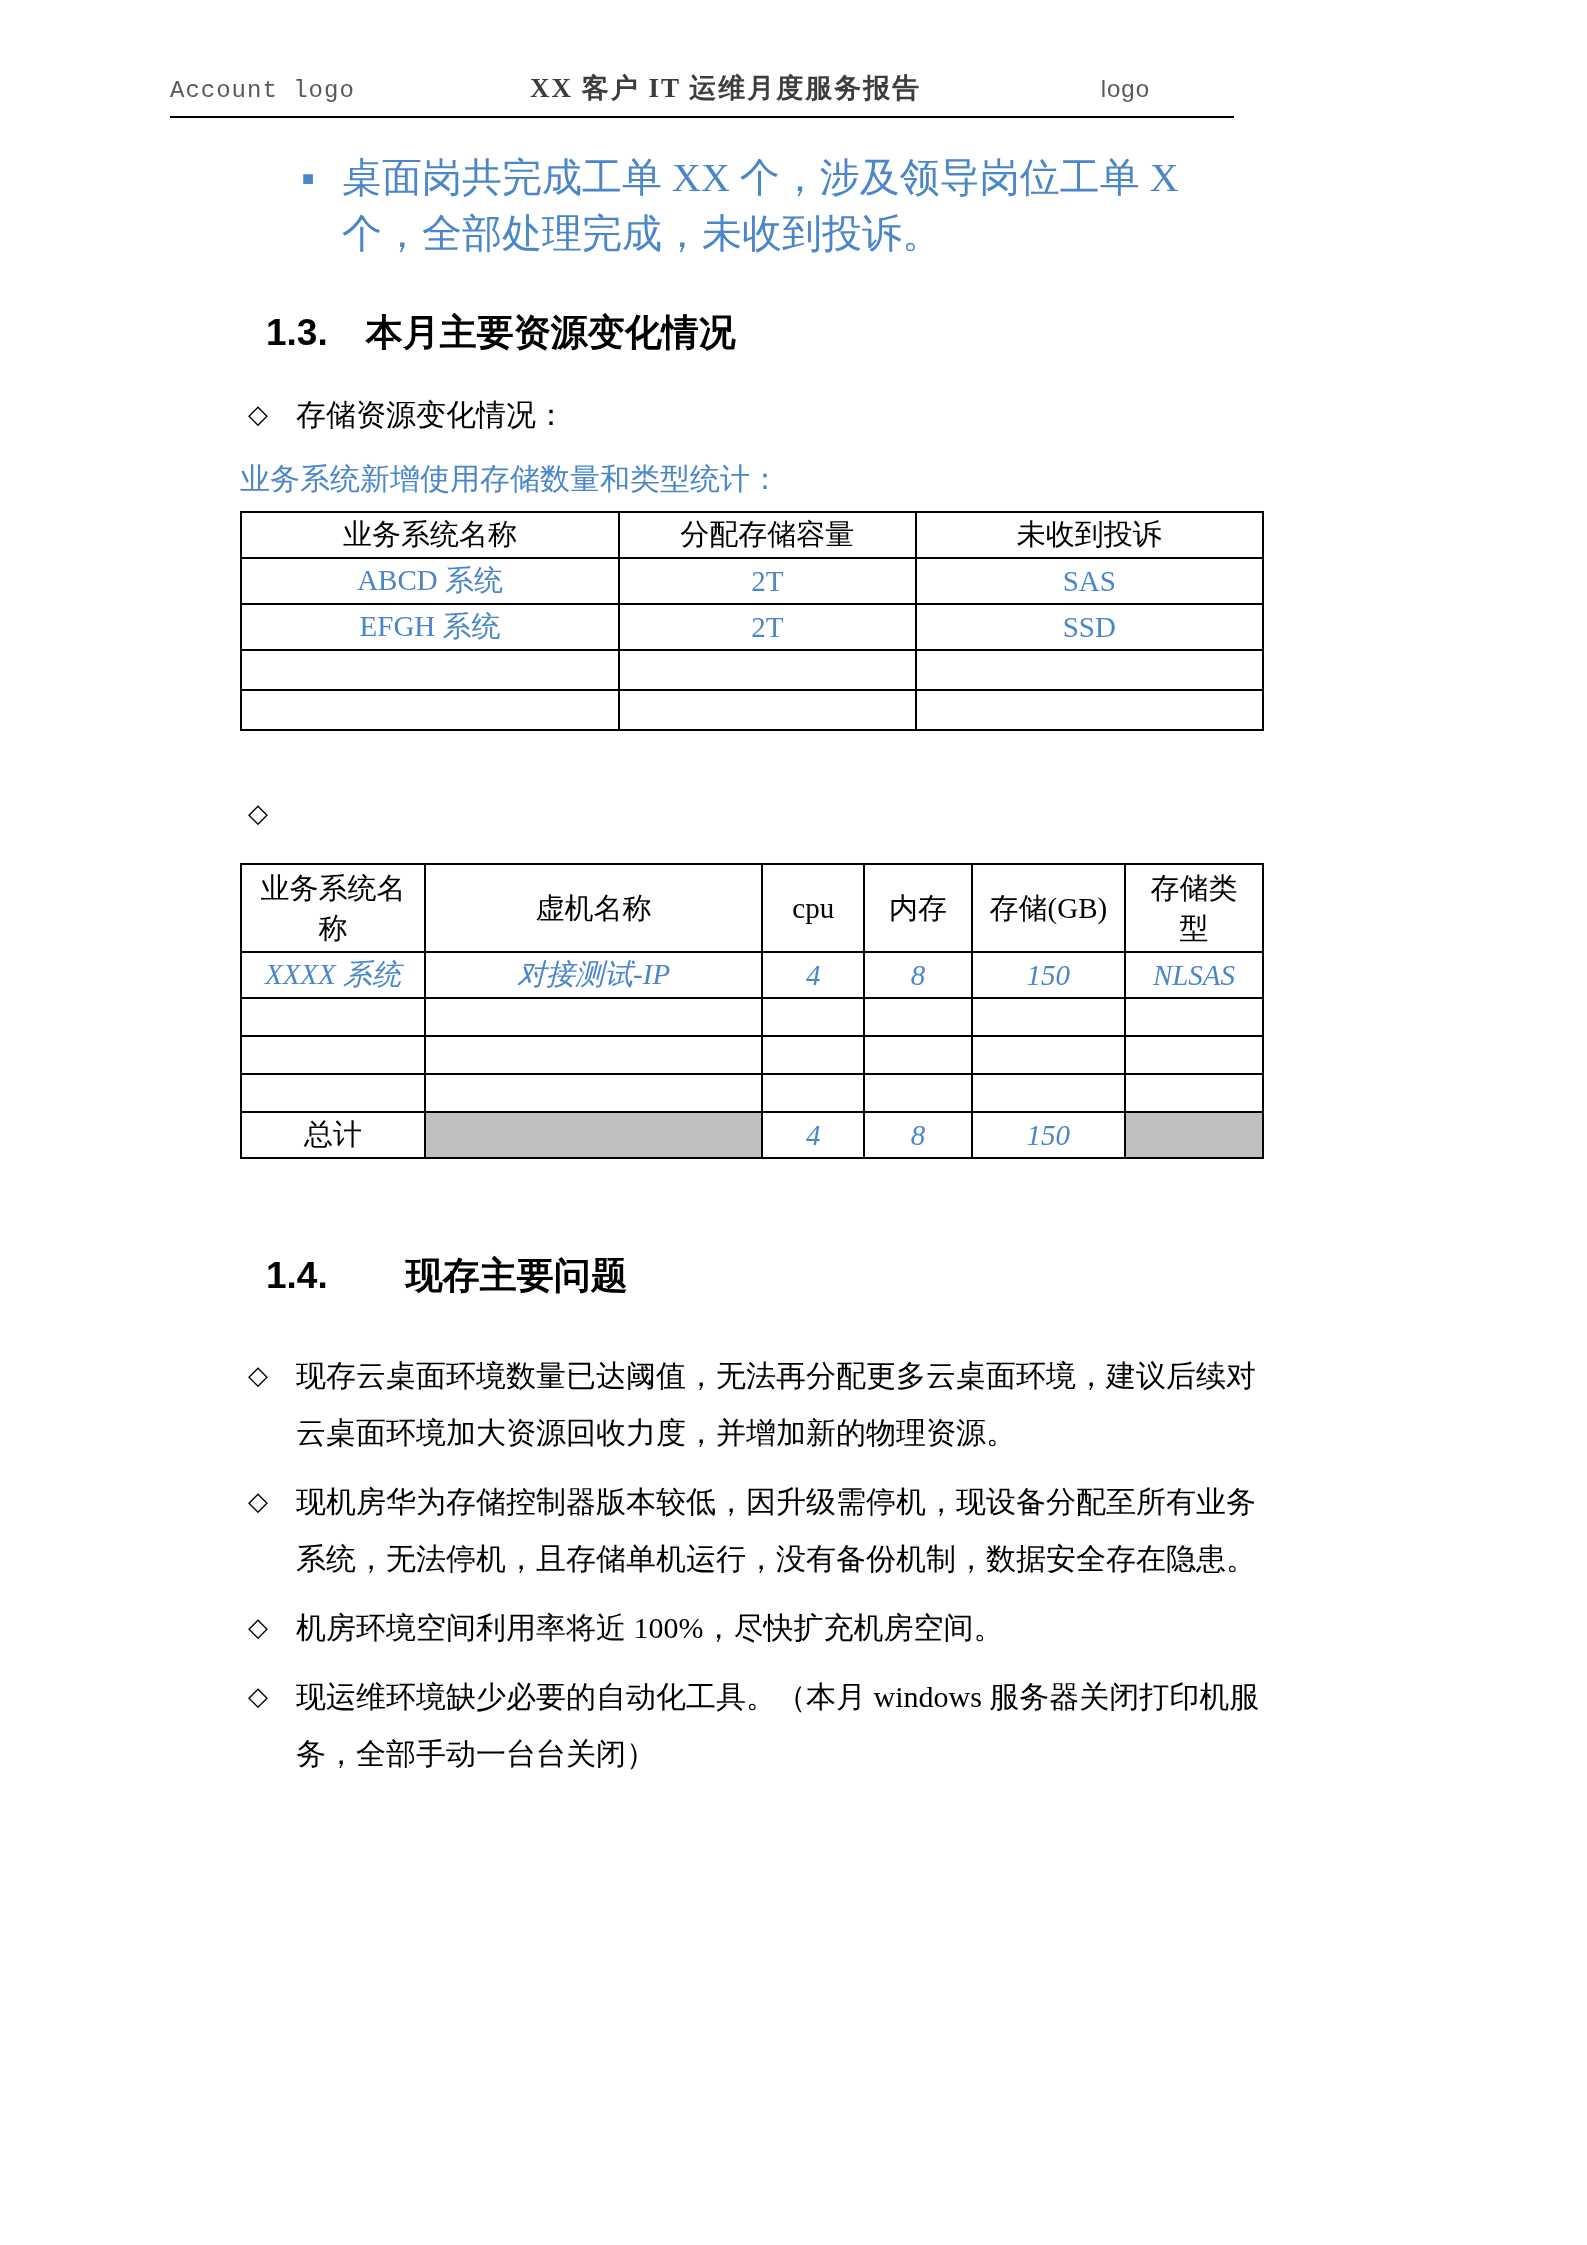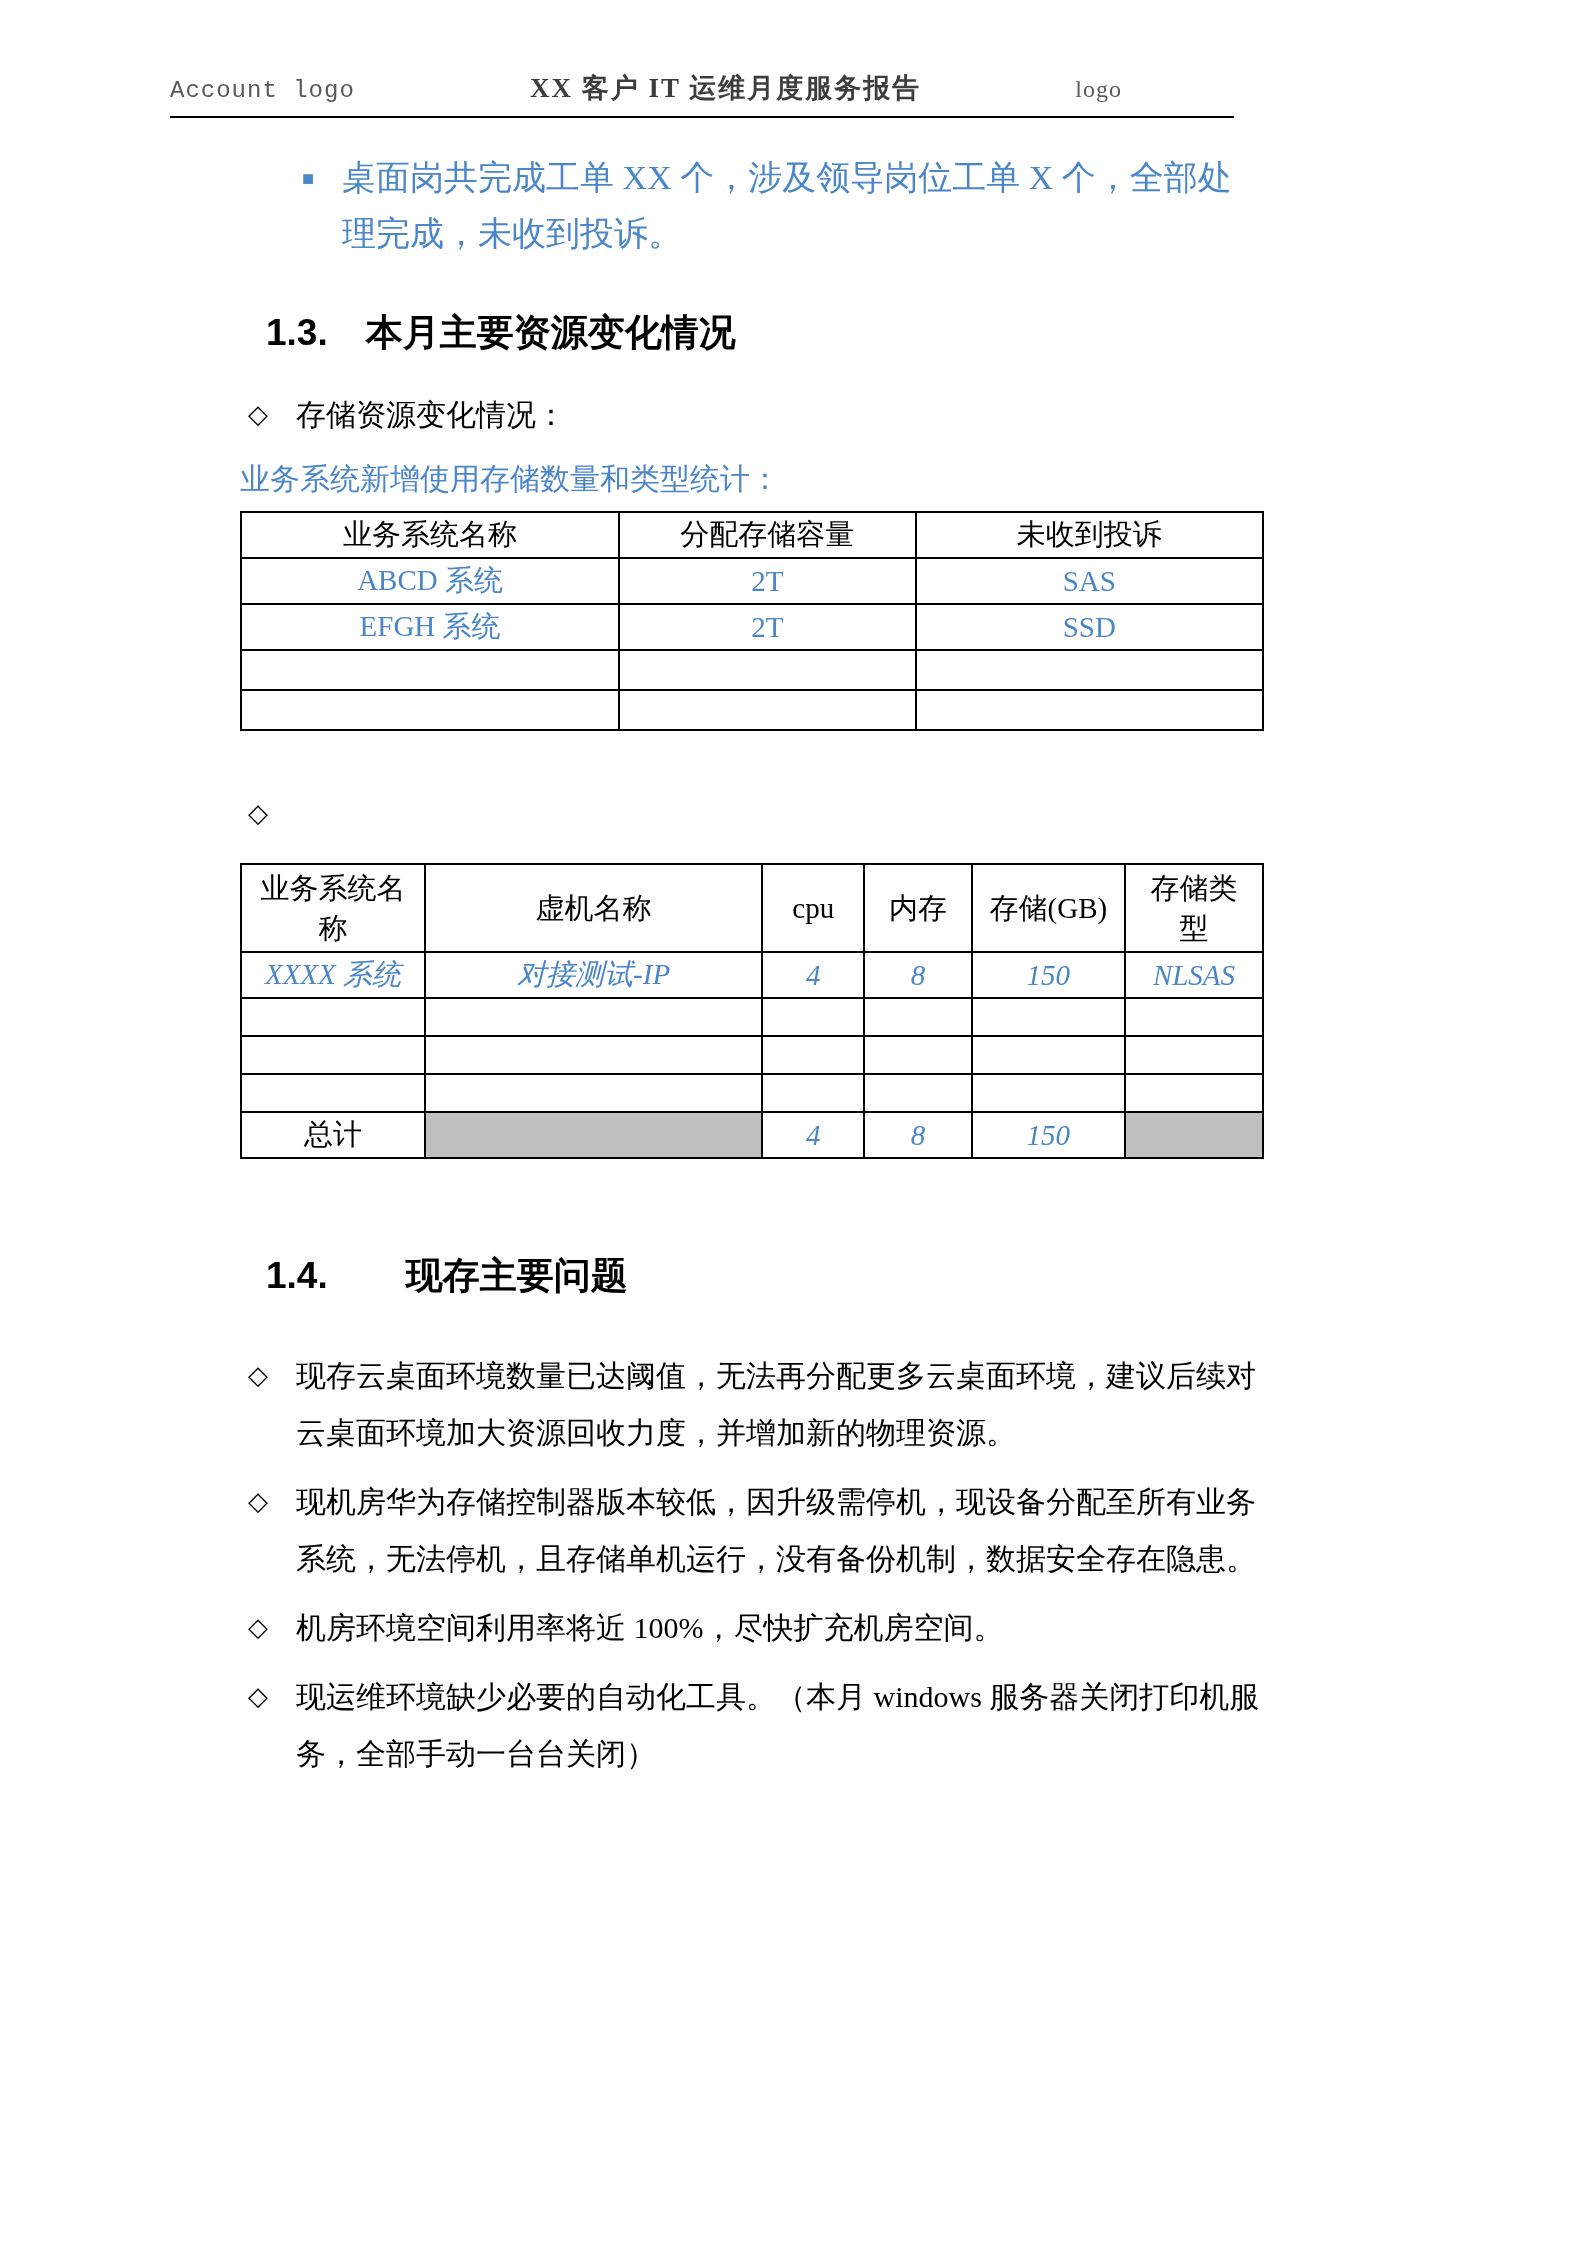--- a/index.html
+++ b/index.html
@@ -30,38 +30,38 @@
   }
   .h-left{
     width:360px;
     font-family:"Liberation Mono","DejaVu Sans Mono",monospace;
     font-size:24px;color:var(--hdr-gray);letter-spacing:1px;
   }
   .h-center{
     font-size:27px;color:#3d3d3d;letter-spacing:2px;font-weight:bold;
   }
   .h-right{
-    margin-left:auto;margin-right:112px;
-    font-family:Liberation Serif, serif;
+    margin-left:auto;margin-right:84px;
+    font-family:Liberation Sans, sans-serif;
     font-size:24px;color:var(--hdr-gray);letter-spacing:1px;
   }
 
   
   .content{margin:0 140px 0 240px;}
 
   .summary-item{
     display:flex;
     margin:32px 0 0 62px;
     color:var(--blue);
   }
   .sq-bullet{
     font-size:20px;line-height:56px;margin-right:28px;flex:0 0 auto;
   }
   .summary-text{
-    font-size:34px;line-height:56px;max-width:1050px;
+    font-size:40px;line-height:56px;max-width:1050px;
   }
 
   .sec-heading{
     margin:46px 0 0 26px;
     font-family:"Liberation Sans","DejaVu Sans",sans-serif;
     font-weight:bold;font-size:37px;color:#000;
     display:flex;align-items:baseline;
   }
   .sec-num{margin-right:38px;}
 

